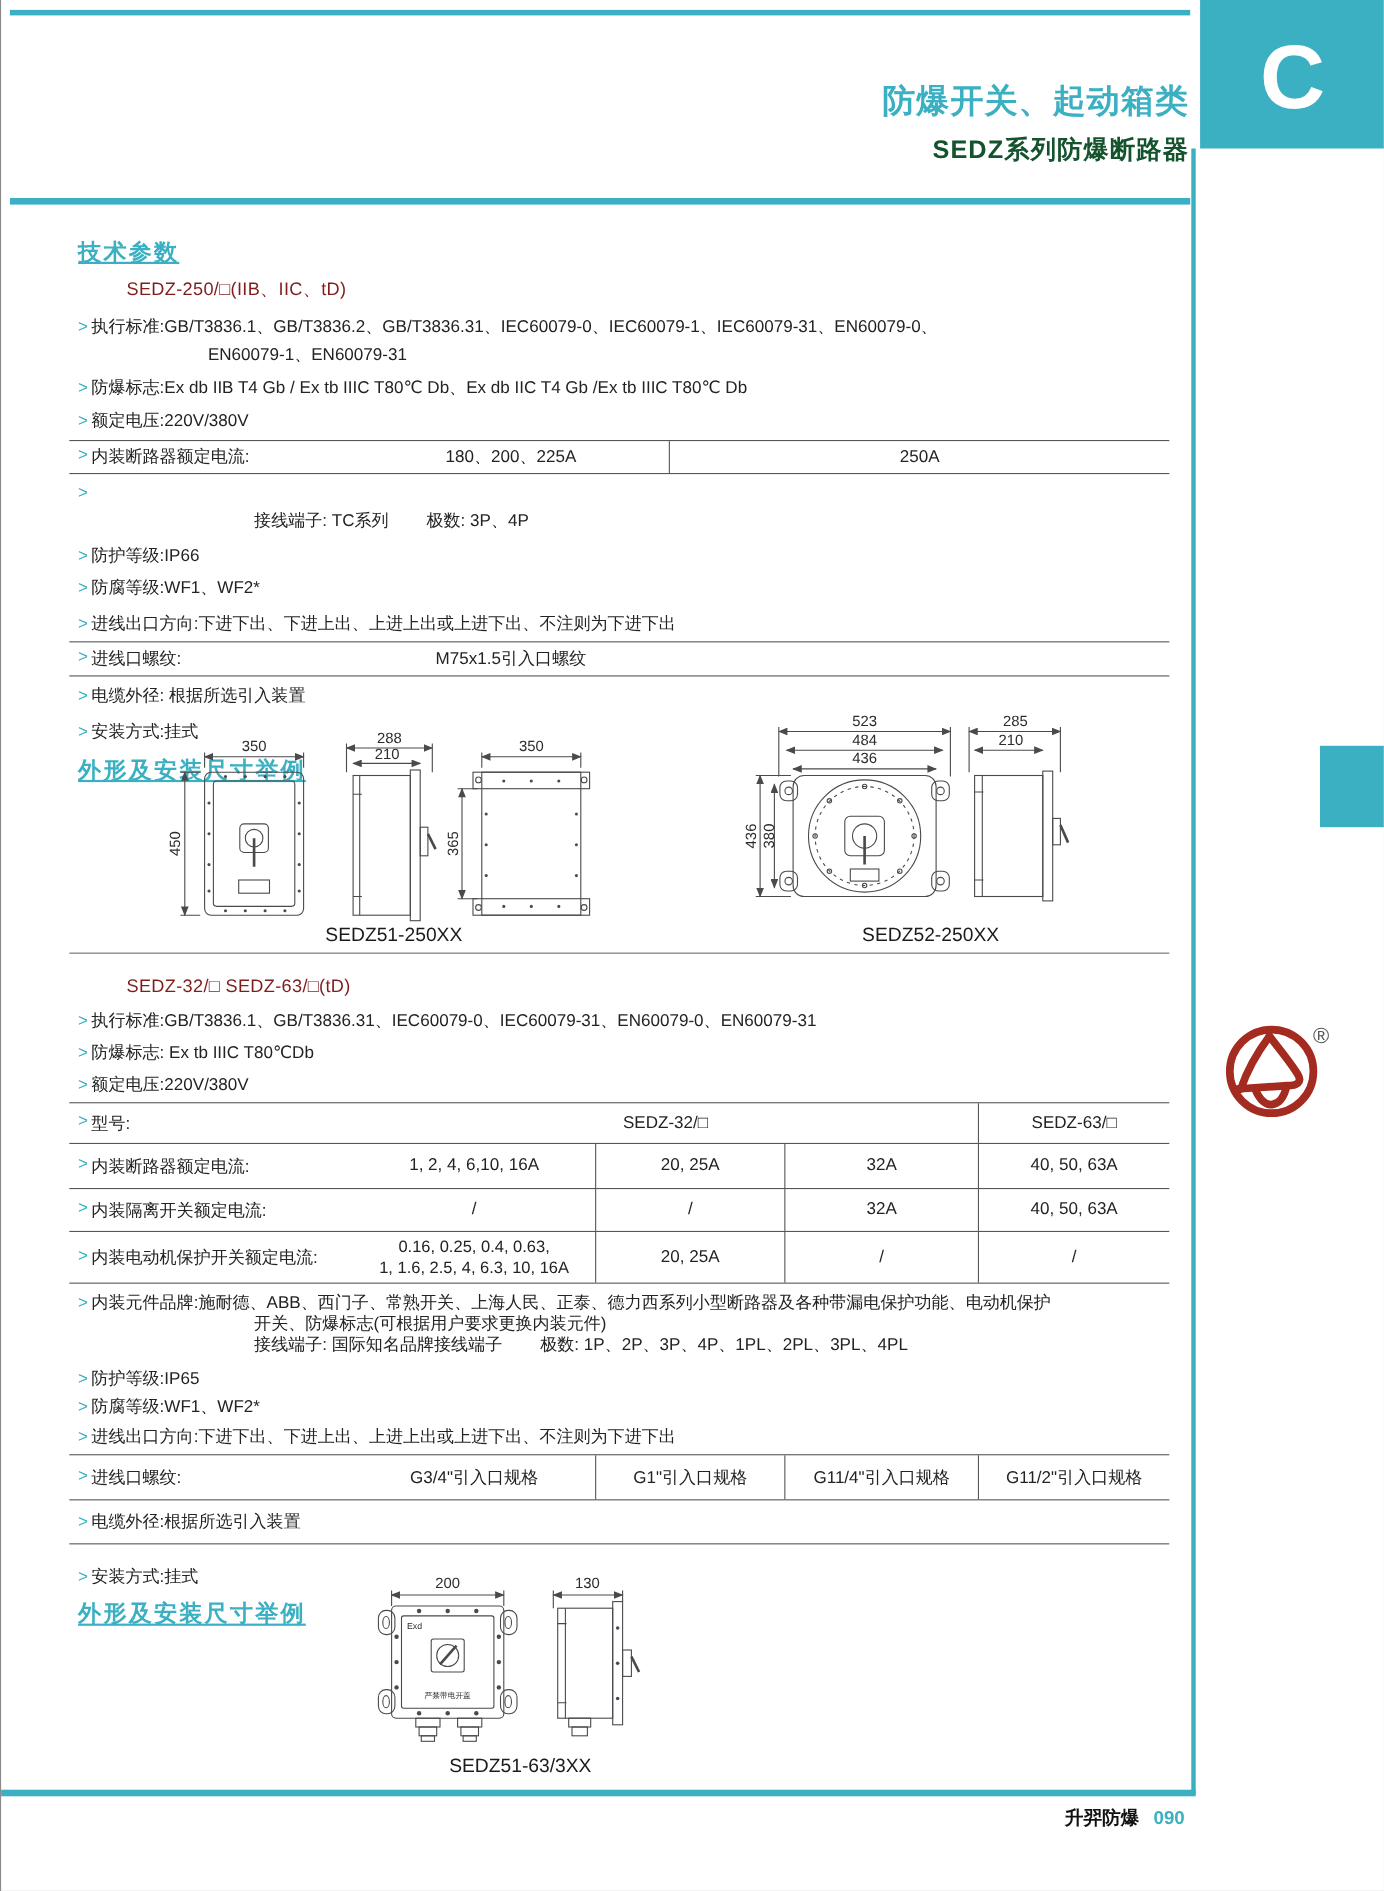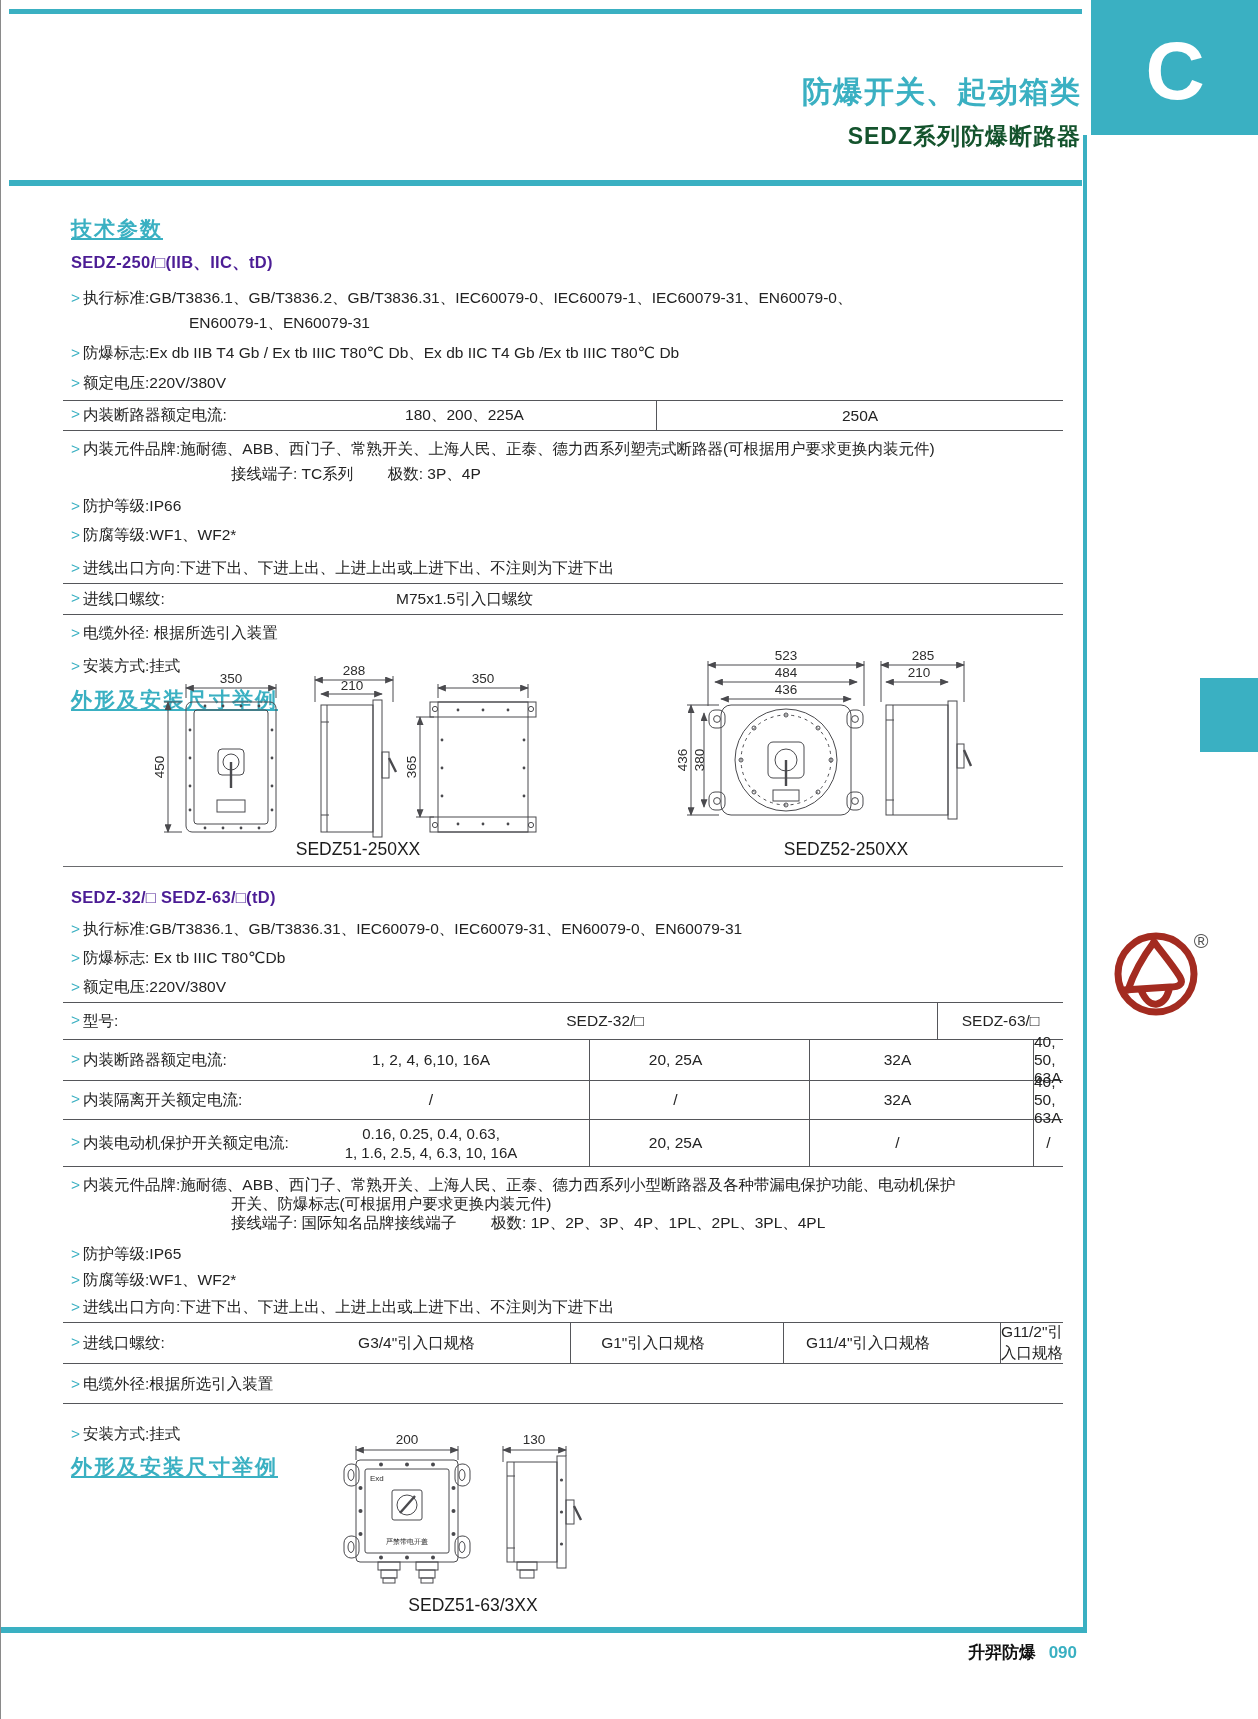--- a/index.html
+++ b/index.html
@@ -13,34 +13,34 @@
   .cbox span{color:#fff;font-size:82px;font-weight:bold;line-height:1;margin-top:6px;}
   .hdivider{position:absolute;left:8px;top:180px;width:1073px;height:6px;}
   .vline{position:absolute;left:1082px;top:135px;width:4px;height:1496px;}
   .sidetab{position:absolute;left:1199px;top:678px;width:59px;height:74px;}
   .footline{position:absolute;left:0;top:1627px;width:1086px;height:6px;}
   .title{position:absolute;right:178px;top:72px;font-size:30px;font-weight:600;color:#3ab0c2;letter-spacing:1px;}
   .subtitle{position:absolute;right:178px;top:121px;font-size:23px;font-weight:600;color:#14532d;letter-spacing:1px;}
   
   .content{position:absolute;left:62px;width:1000px;}
   .h-teal{font-size:21px;color:#3ab0c2;font-weight:600;letter-spacing:2px;padding-left:8px;text-decoration:underline;}
-  .model{font-size:16.5px;font-weight:bold;color:#4c1d95;padding-left:8px;letter-spacing:.3px;}
+  .model{font-size:16.5px;font-weight:normal;color:#7f1d1d;padding-left:8px;letter-spacing:.3px;margin-left:44px;}
   .spec{display:flex;font-size:15.5px;line-height:19px;padding-left:8px;}
   .spec .arr{color:#3ab0c2;margin-right:3px;flex:0 0 auto;}
   .cont{padding-left:126px;}
   .mt6{margin-top:6px}.mt7{margin-top:7px}.mt8{margin-top:8px}.mt9{margin-top:9px}.mt10{margin-top:10px}
   .mt12{margin-top:12px}.mt14{margin-top:14px}.mt11{margin-top:11px}.mt20{margin-top:20px}.mt13{margin-top:13px}
   .trow{display:flex;align-items:center;font-size:15.5px;}
   .bt{border-top:1.4px solid #55565a;}
   .bb{border-bottom:1.4px solid #55565a;}
   .cell{box-sizing:border-box;}
   .lblcell{width:258px;display:flex;padding-left:8px;}
   .lblcell .arr{color:#3ab0c2;margin-right:3px;}
   .cc{text-align:center;}
-  .vd{border-left:1.2px solid #55565a;align-self:stretch;display:flex;align-items:center;justify-content:center;margin-left:48px;}
+  .vd{border-left:1.2px solid #55565a;align-self:stretch;display:flex;align-items:center;justify-content:center;}
   .rule{height:0;border-top:1.2px solid #6a6b6e;}
   .twolines{line-height:19px;text-align:center;font-size:15px;}
   .cablerow{height:39px;border-bottom:1.4px solid #55565a;display:flex;align-items:center;}
   
   svg text{font-family:"Liberation Sans","DejaVu Sans",sans-serif;}
   .ln{stroke:#4a4a4e;fill:none;stroke-width:1;}
   .lnth{stroke:#4a4a4e;fill:none;stroke-width:2.4;}
   .dash{stroke-dasharray:3 4;}
   .dot{fill:#4a4a4e;stroke:none;}
   .dim{stroke:#4a4a4e;stroke-width:1;}
@@ -97,21 +97,20 @@
           <span class="arr">&gt;</span>
           <span>内装断路器额定电流:</span>
         </div>
         <div class="cell cc" style="width:287px">180、200、225A</div>
         <div class="cell vd" style="flex:1">250A</div>
       </div>
     </div>
 
     <div class="spec mt8">
       <span class="arr">&gt;</span>
-      <span>内装元件品牌:施耐德、ABB、西门子、常熟开关、上海人民、正泰、德力西系列塑壳式断路器(可根据用户要求更换内装元件)</span>
     </div>
     <div class="spec mt6" style="padding-left:168px;white-space:pre">
       <span>接线端子: TC系列        极数: 3P、4P</span>
     </div>
 
     <div class="spec mt13">
       <span class="arr">&gt;</span>
       <span>防护等级:IP66</span>
     </div>
     <div class="spec mt10">

